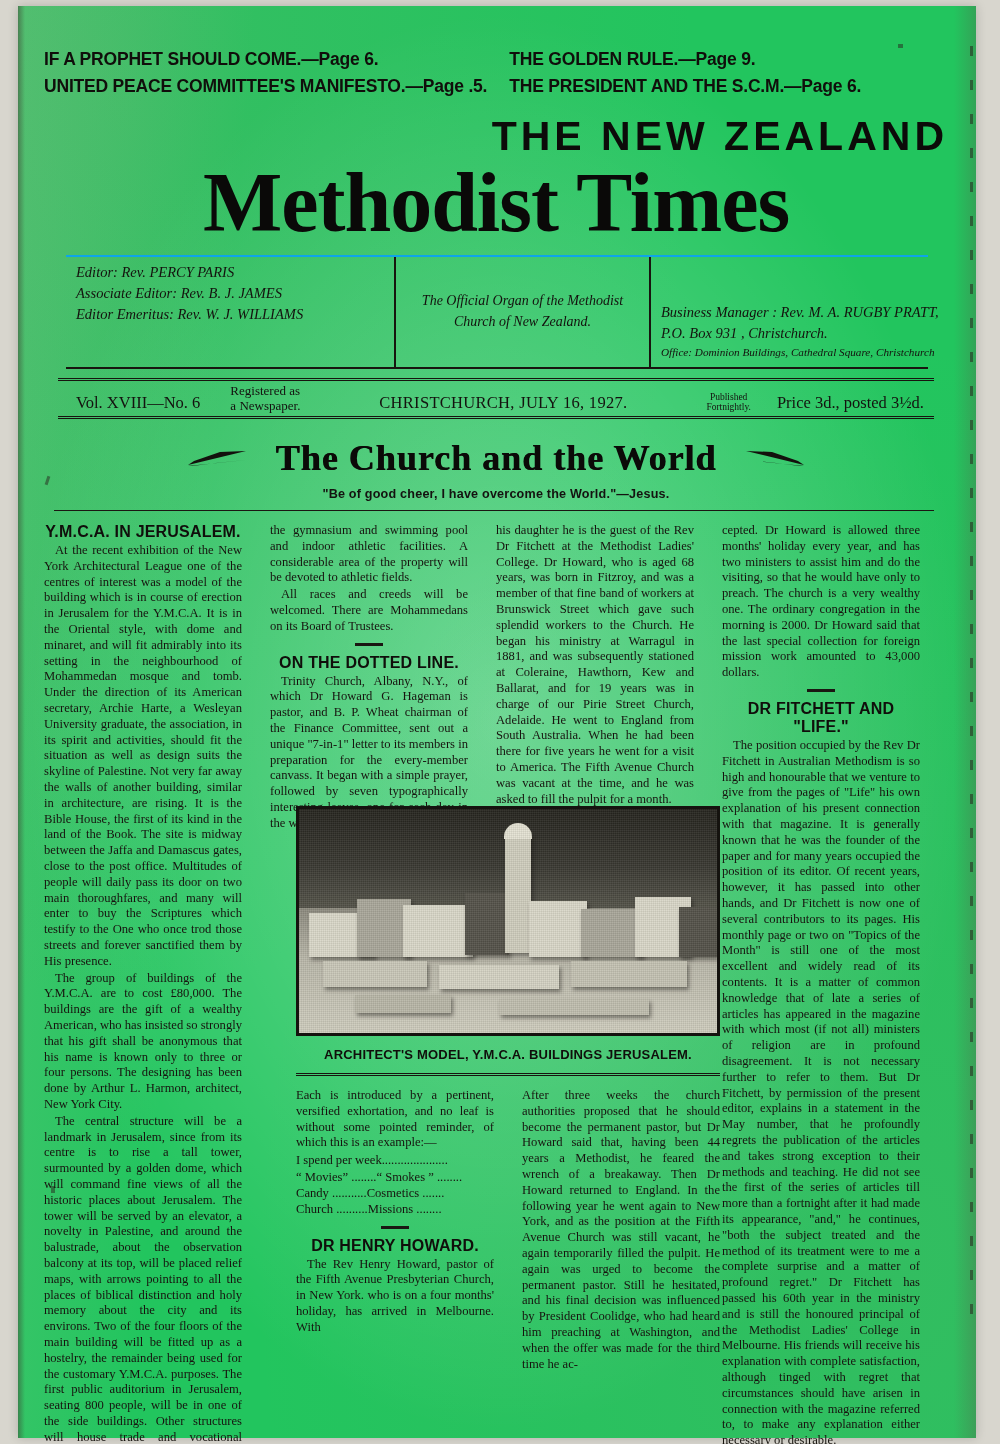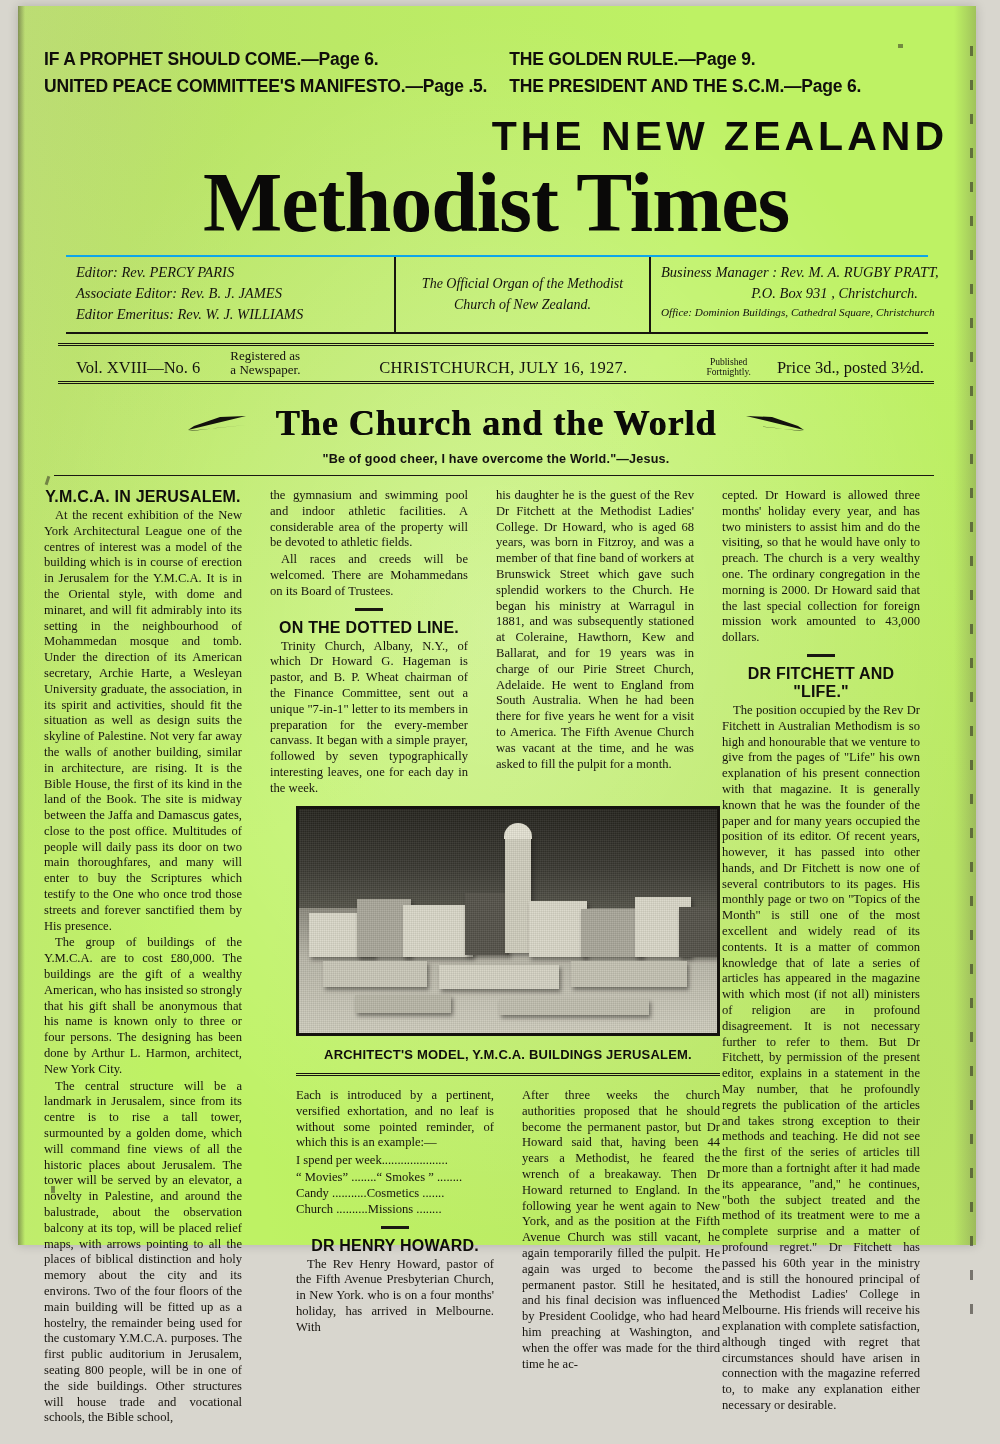--- a/index.html
+++ b/index.html
@@ -14,22 +14,22 @@
     font-family: "Liberation Serif", serif;
     overflow: hidden;
     position: relative;
   }
   
   #paper {
     position: absolute;
     left: 18px;
     top: 6px;
     width: 958px;
-    height: 1239px;
-    background: #bef264;
+    height: 1432px;
+    background: #22c55e;
     box-shadow: 0 0 10px rgba(0,0,0,0.18);
   }
   
   #paper:before {
     content: "";
     position: absolute;
     left: 0; top: 0; right: 0; bottom: 0;
     background:
       radial-gradient(ellipse at 10% 6%, rgba(160,150,120,0.16), rgba(0,0,0,0) 48%),
       radial-gradient(ellipse at 92% 88%, rgba(150,140,110,0.14), rgba(0,0,0,0) 52%),
@@ -134,21 +134,22 @@
   .cred-mid {
     width: 255px;
     border-right: 2px solid #18150f;
     display: flex;
     flex-direction: column;
     justify-content: center;
     text-align: center;
   }
   .cred-right {
     width: 277px;
-    text-align: right;
+    text-align: left;
+    margin-top: 40px;
   }
   .cred-line {
     font-family: "Liberation Serif", serif;
     font-style: italic;
     font-size: 14.5px;
     line-height: 1.48;
     white-space: nowrap;
     color: #14120e;
   }
   .cred-mid .cred-line { font-size: 14px; line-height: 1.5; }

